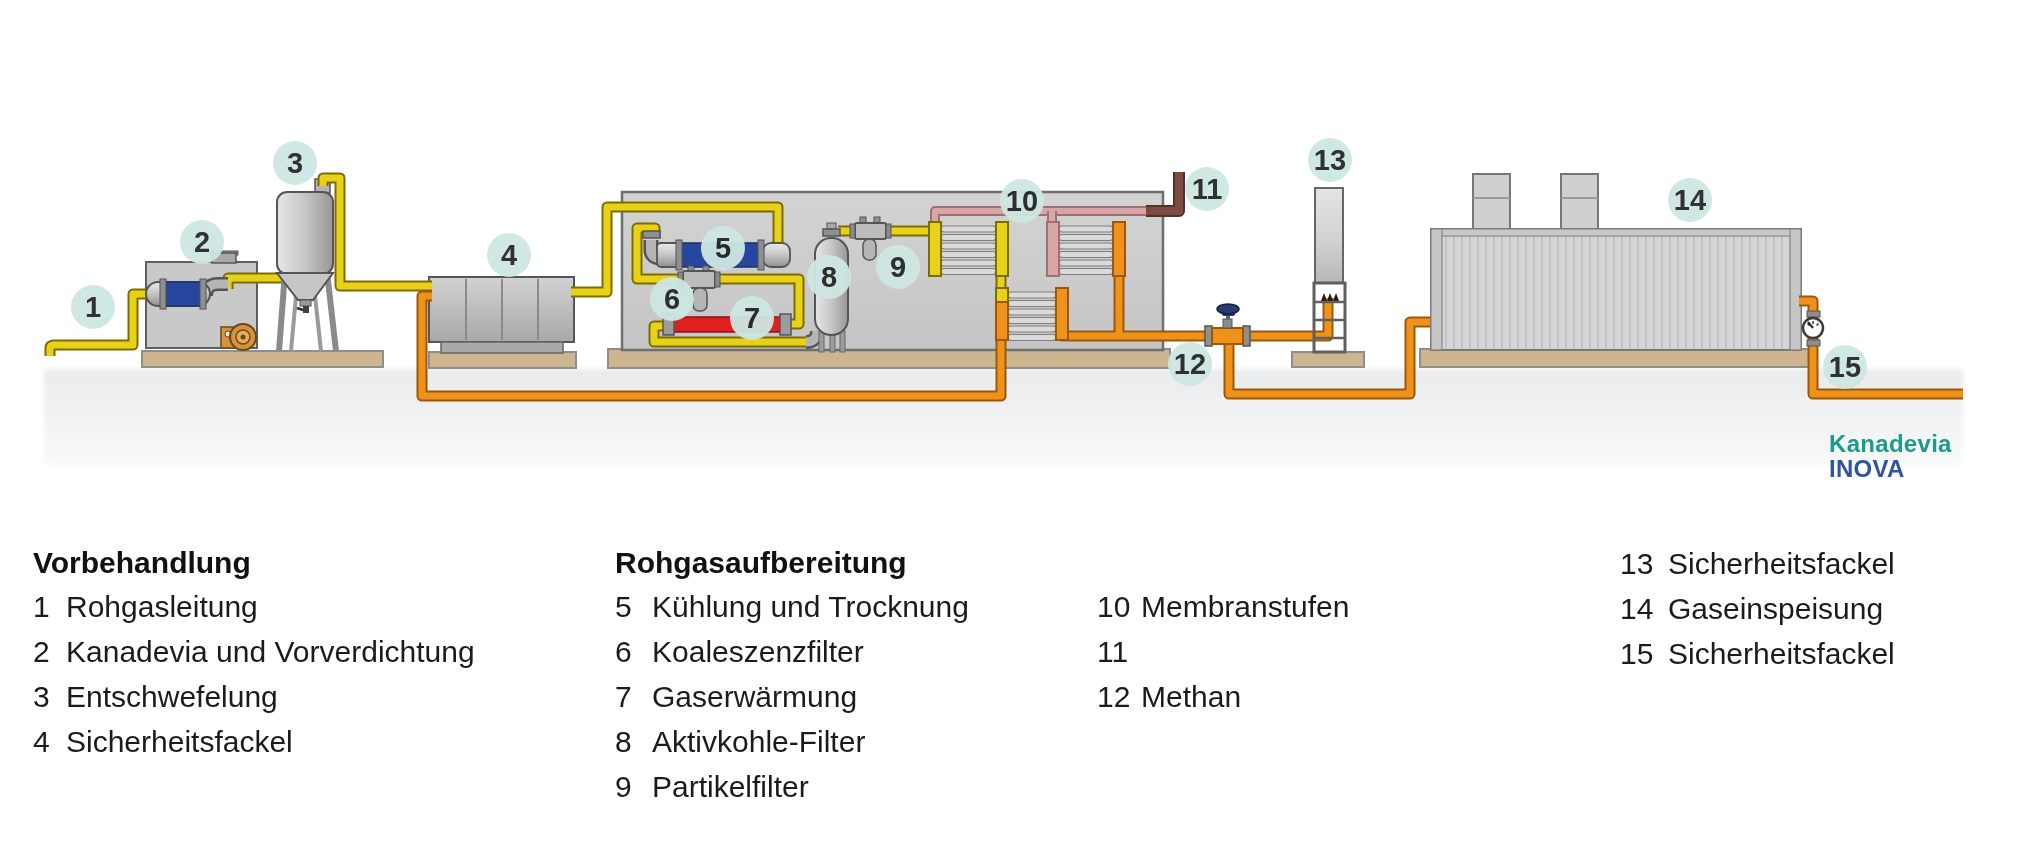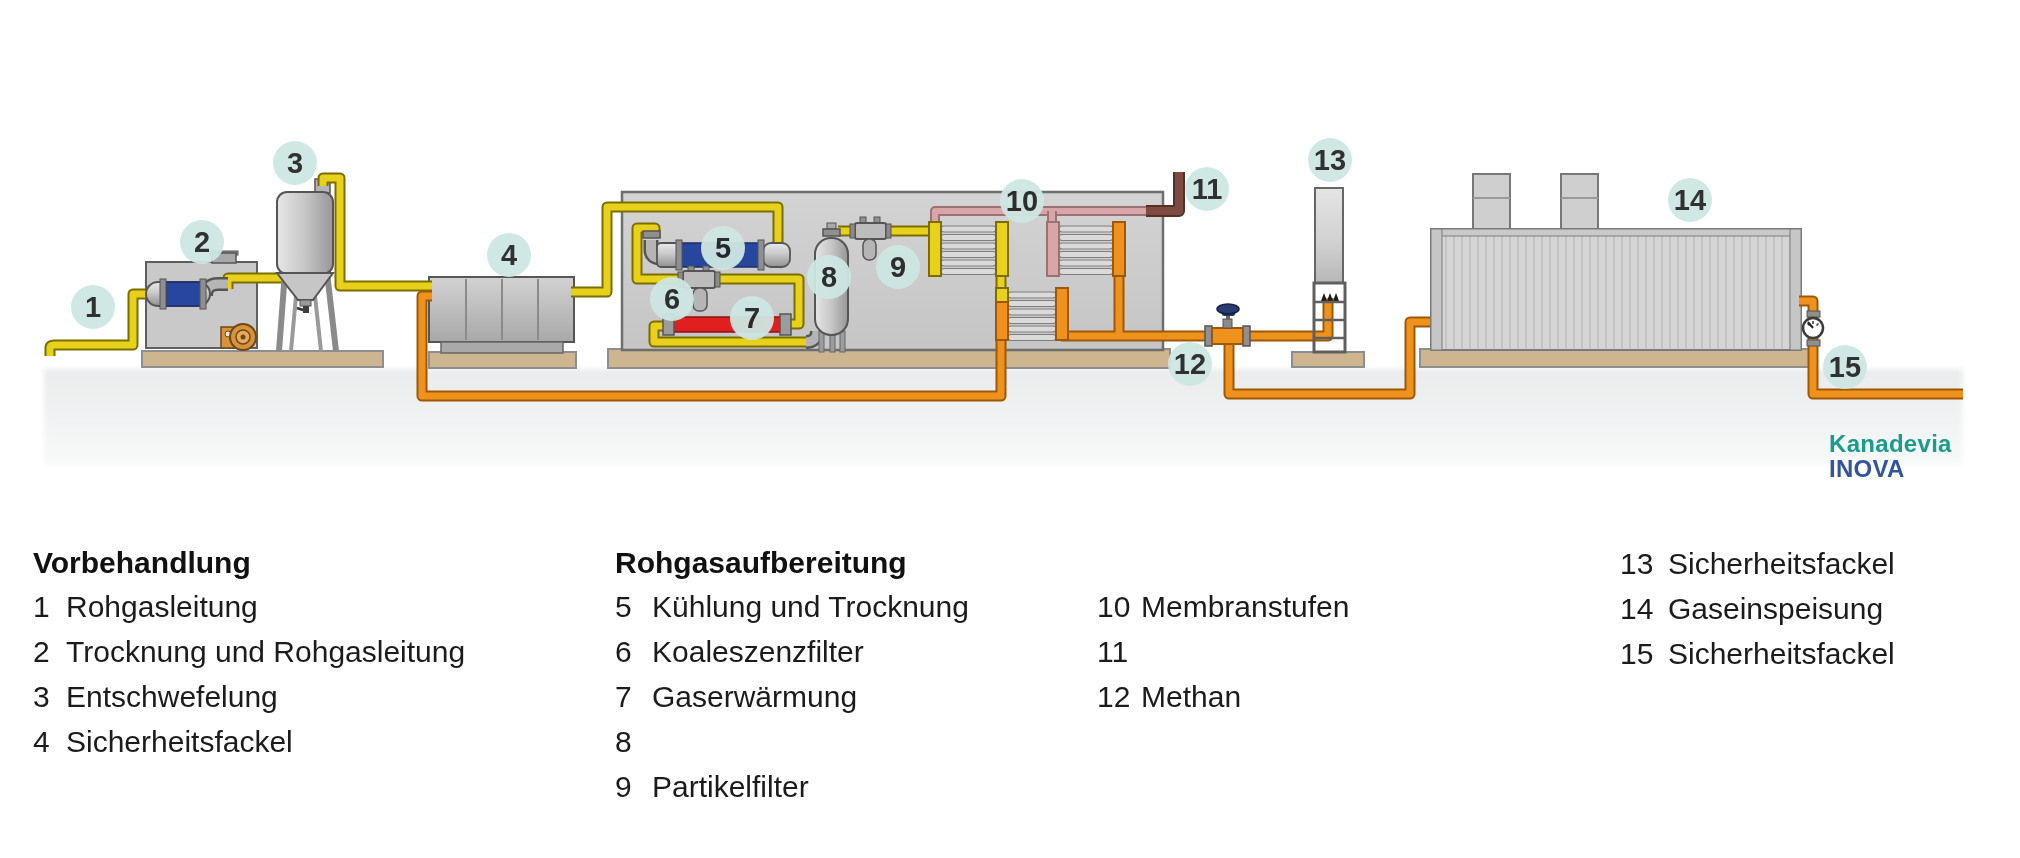--- a/index.html
+++ b/index.html
@@ -341,21 +341,21 @@
   <div class="legend">
 
     <div class="legend-col c1">
       <div class="legend-heading">Vorbehandlung</div>
       <div class="legend-row">
         <span class="lnum">1</span>
         <span class="llab">Rohgasleitung</span>
       </div>
       <div class="legend-row">
         <span class="lnum">2</span>
-        <span class="llab">Trocknung und Rohgasleitung</span>
+        <span class="llab">Kanadevia und Vorverdichtung</span>
       </div>
       <div class="legend-row">
         <span class="lnum">3</span>
         <span class="llab">Entschwefelung</span>
       </div>
       <div class="legend-row">
         <span class="lnum">4</span>
         <span class="llab">Sicherheitsfackel</span>
       </div>
     </div>
@@ -369,20 +369,21 @@
       <div class="legend-row">
         <span class="lnum">6</span>
         <span class="llab">Koaleszenzfilter</span>
       </div>
       <div class="legend-row">
         <span class="lnum">7</span>
         <span class="llab">Gaserwärmung</span>
       </div>
       <div class="legend-row">
         <span class="lnum">8</span>
+        <span class="llab">Aktivkohle-Filter</span>
       </div>
       <div class="legend-row">
         <span class="lnum">9</span>
         <span class="llab">Partikelfilter</span>
       </div>
     </div>
 
     <div class="legend-col c3">
       <div class="legend-heading"></div>
       <div class="legend-row">

